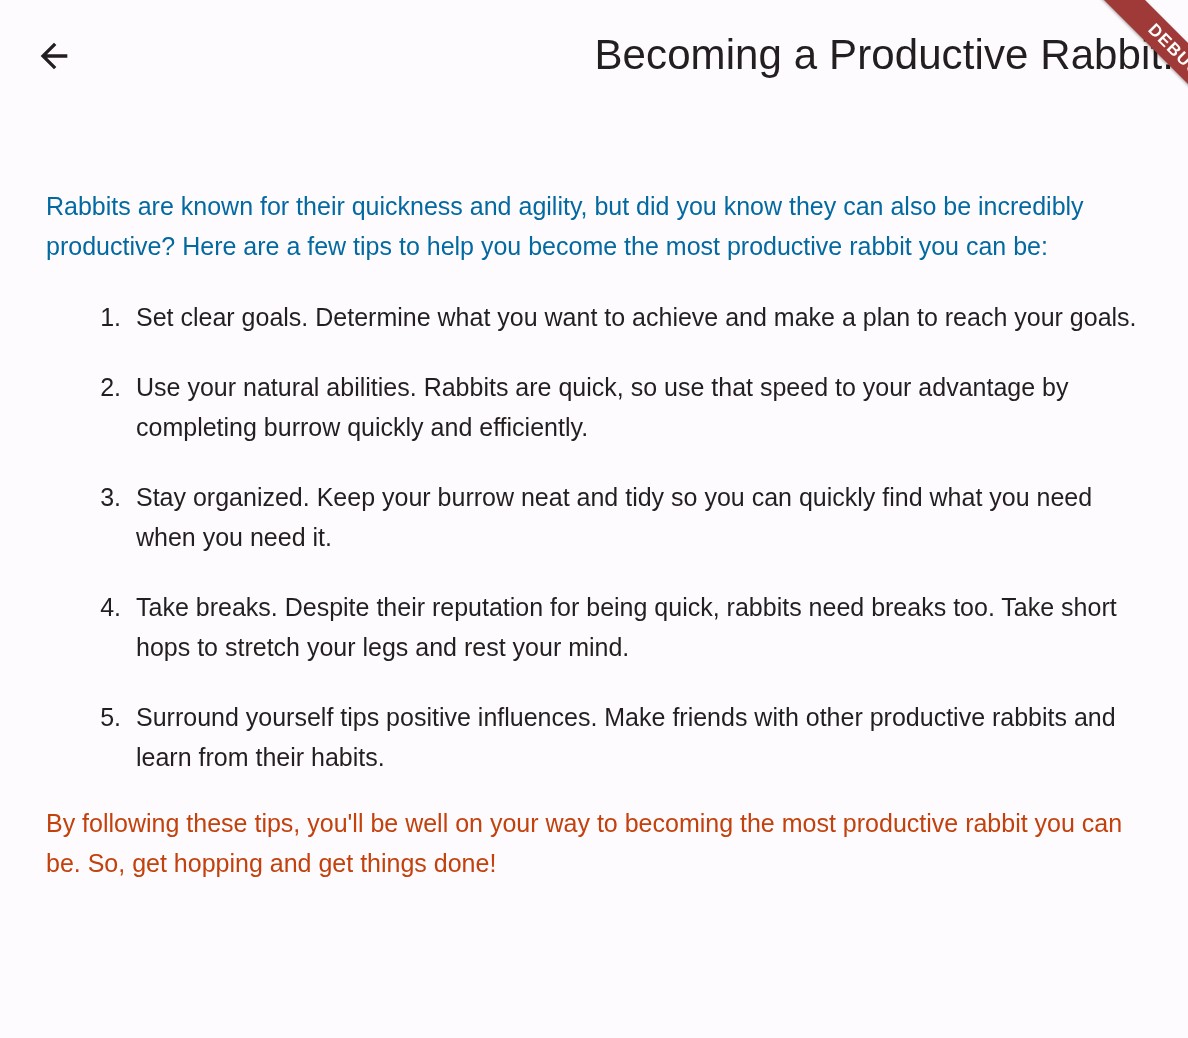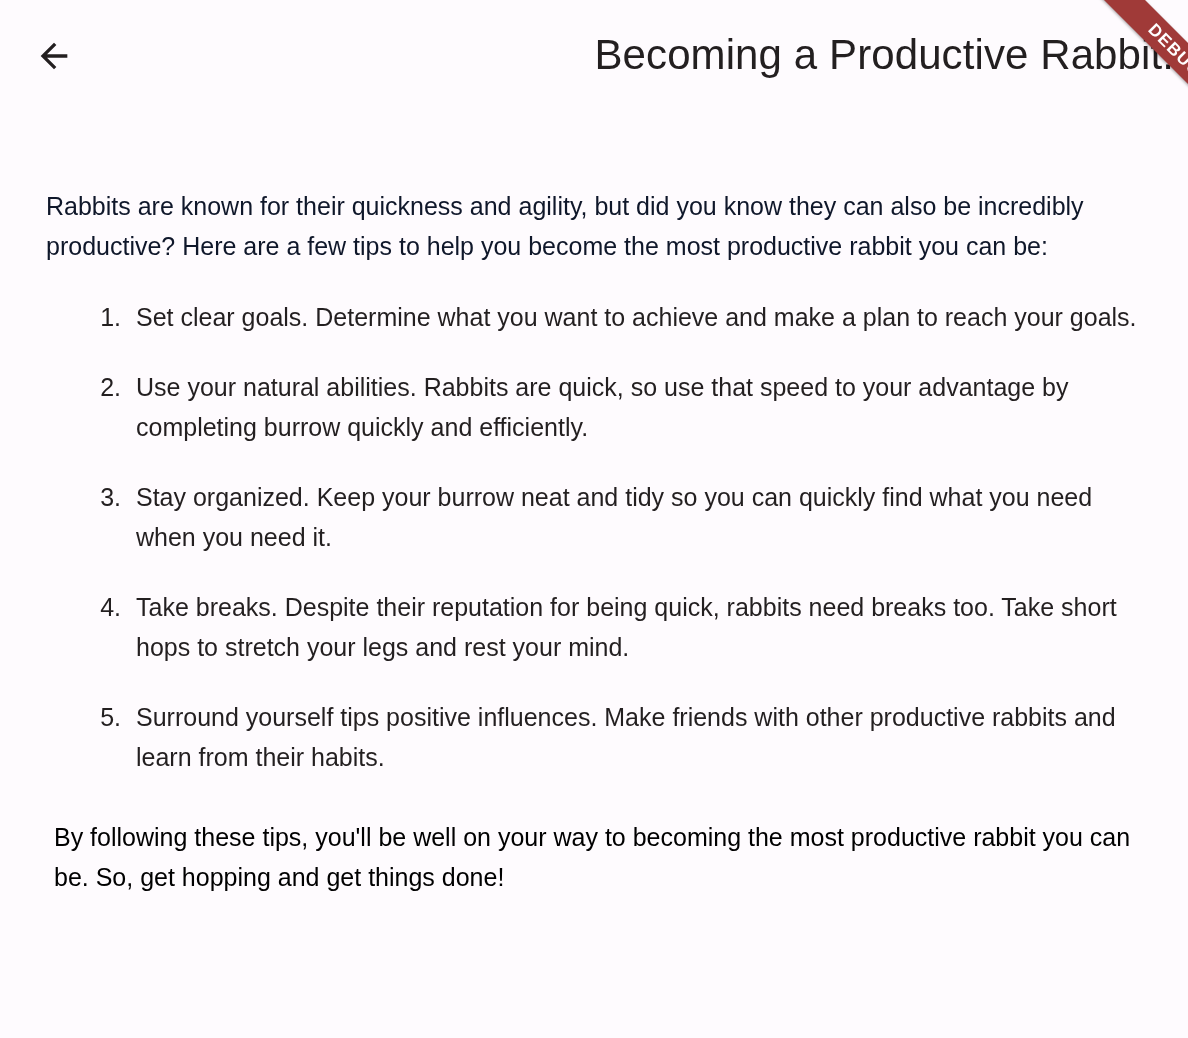--- a/index.html
+++ b/index.html
@@ -96,46 +96,46 @@
     top: 112px;
     left: 0;
     width: 1188px;
     box-sizing: border-box;
     padding: 74px 46px 0 46px;
   }
 
   .para {
     font-size: 25px;
     line-height: 40px;
-    color: #0f172a;
+    color: #0369a1;
     margin: 0 0 0 0;
     max-width: 1090px;
   }
 
   .tips-list {
-    margin: 31px 0 40px 0;
+    margin: 31px 0 26px 0;
     padding-left: 82px;
     list-style-position: outside;
     list-style-type: decimal;
   }
   .tips-list li {
     font-size: 25px;
     line-height: 40px;
     color: #231f20;
     margin-bottom: 30px;
     padding-left: 8px;
     max-width: 1010px;
   }
   .tips-list li:last-child { margin-bottom: 0; }
 
   .para-closing {
     font-size: 25px;
     line-height: 40px;
-    color: #000000;
-    margin: 8px;
+    color: #c2410c;
+    margin: 0;
     max-width: 1080px;
   }
 </style>
 </head>
 <body>
 
 <div class="appbar">
 
   <button class="back-button" aria-label="Back">
     <span>

